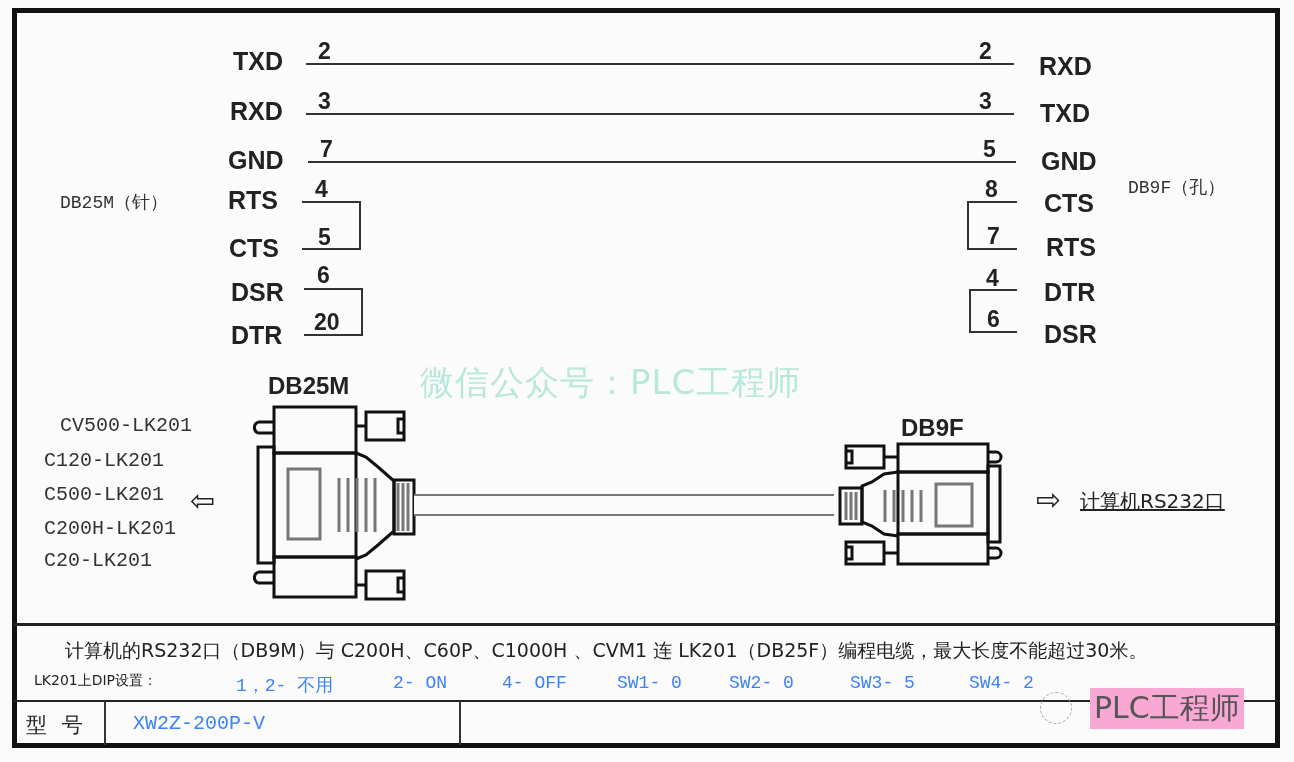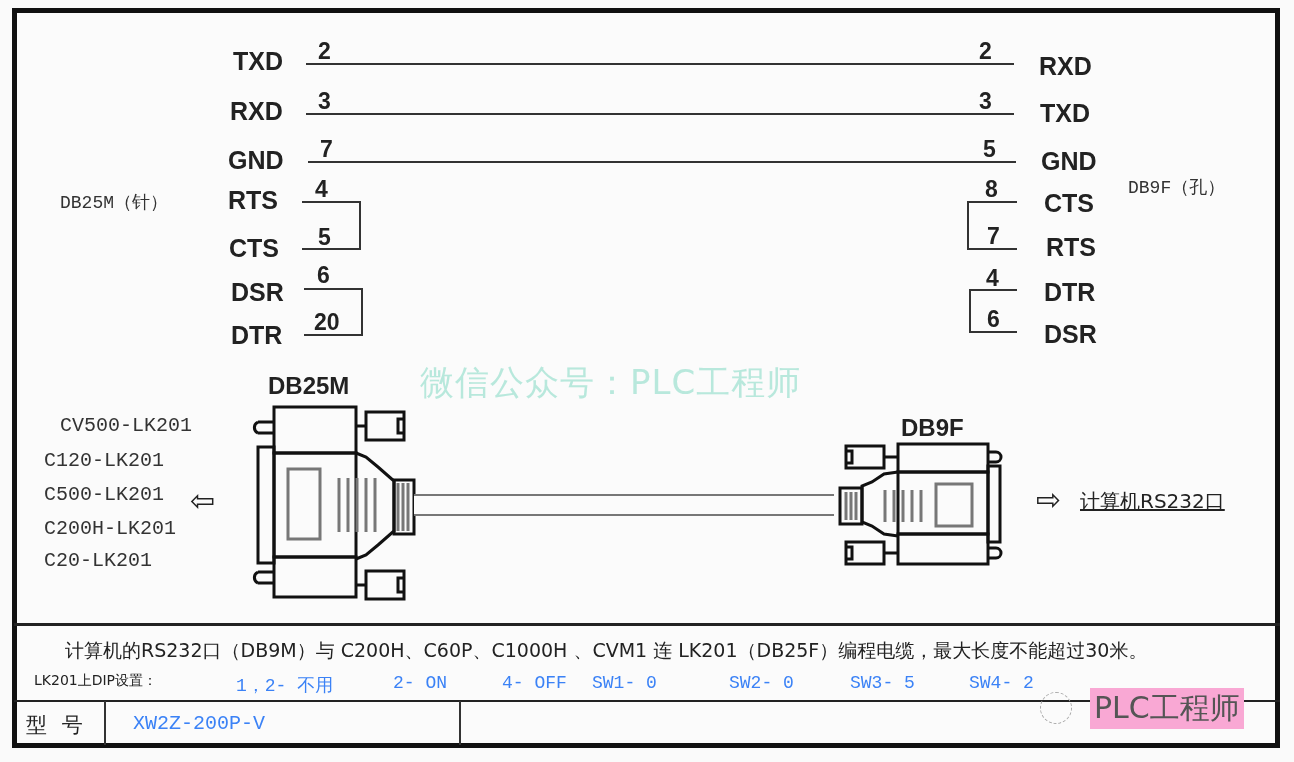--- a/index.html
+++ b/index.html
@@ -170,21 +170,21 @@
 </svg>
 
 <div class="hrule" style="left:14px;top:623px;width:1266px;"></div>
 <div class="abs note" style="left:34px;top:638px;margin-left:31px;">计算机的RS232口（DB9M）与 C200H、C60P、C1000H 、CVM1 连 LK201（DB25F）编程电缆，最大长度不能超过30米。</div>
 
 <div>
   <div class="abs note" style="left:34px;top:672px;font-size:14px;">LK201上DIP设置：</div>
   <div class="abs dip" style="left:236px;top:673px;">1，2- 不用</div>
   <div class="abs dip" style="left:393px;top:673px;">2- ON</div>
   <div class="abs dip" style="left:502px;top:673px;">4- OFF</div>
-  <div class="abs dip" style="left:592px;top:673px;">SW1- 0</div>
+  <div class="abs dip" style="left:617px;top:673px;">SW1- 0</div>
   <div class="abs dip" style="left:729px;top:673px;">SW2- 0</div>
   <div class="abs dip" style="left:850px;top:673px;">SW3- 5</div>
   <div class="abs dip" style="left:969px;top:673px;text-align:center;">SW4- 2</div>
 </div>
 
 <div class="hrule" style="left:14px;top:700px;width:1266px;height:2px;"></div>
 <div class="vline" style="left:104px;top:701px;height:44px;"></div>
 <div class="vline" style="left:459px;top:701px;height:44px;"></div>
 <div class="abs note" style="left:26px;top:711px;font-size:21px;letter-spacing:4px;">型 号</div>
 <div class="abs dip" style="left:133px;top:712px;font-size:20px;">XW2Z-200P-V</div>

